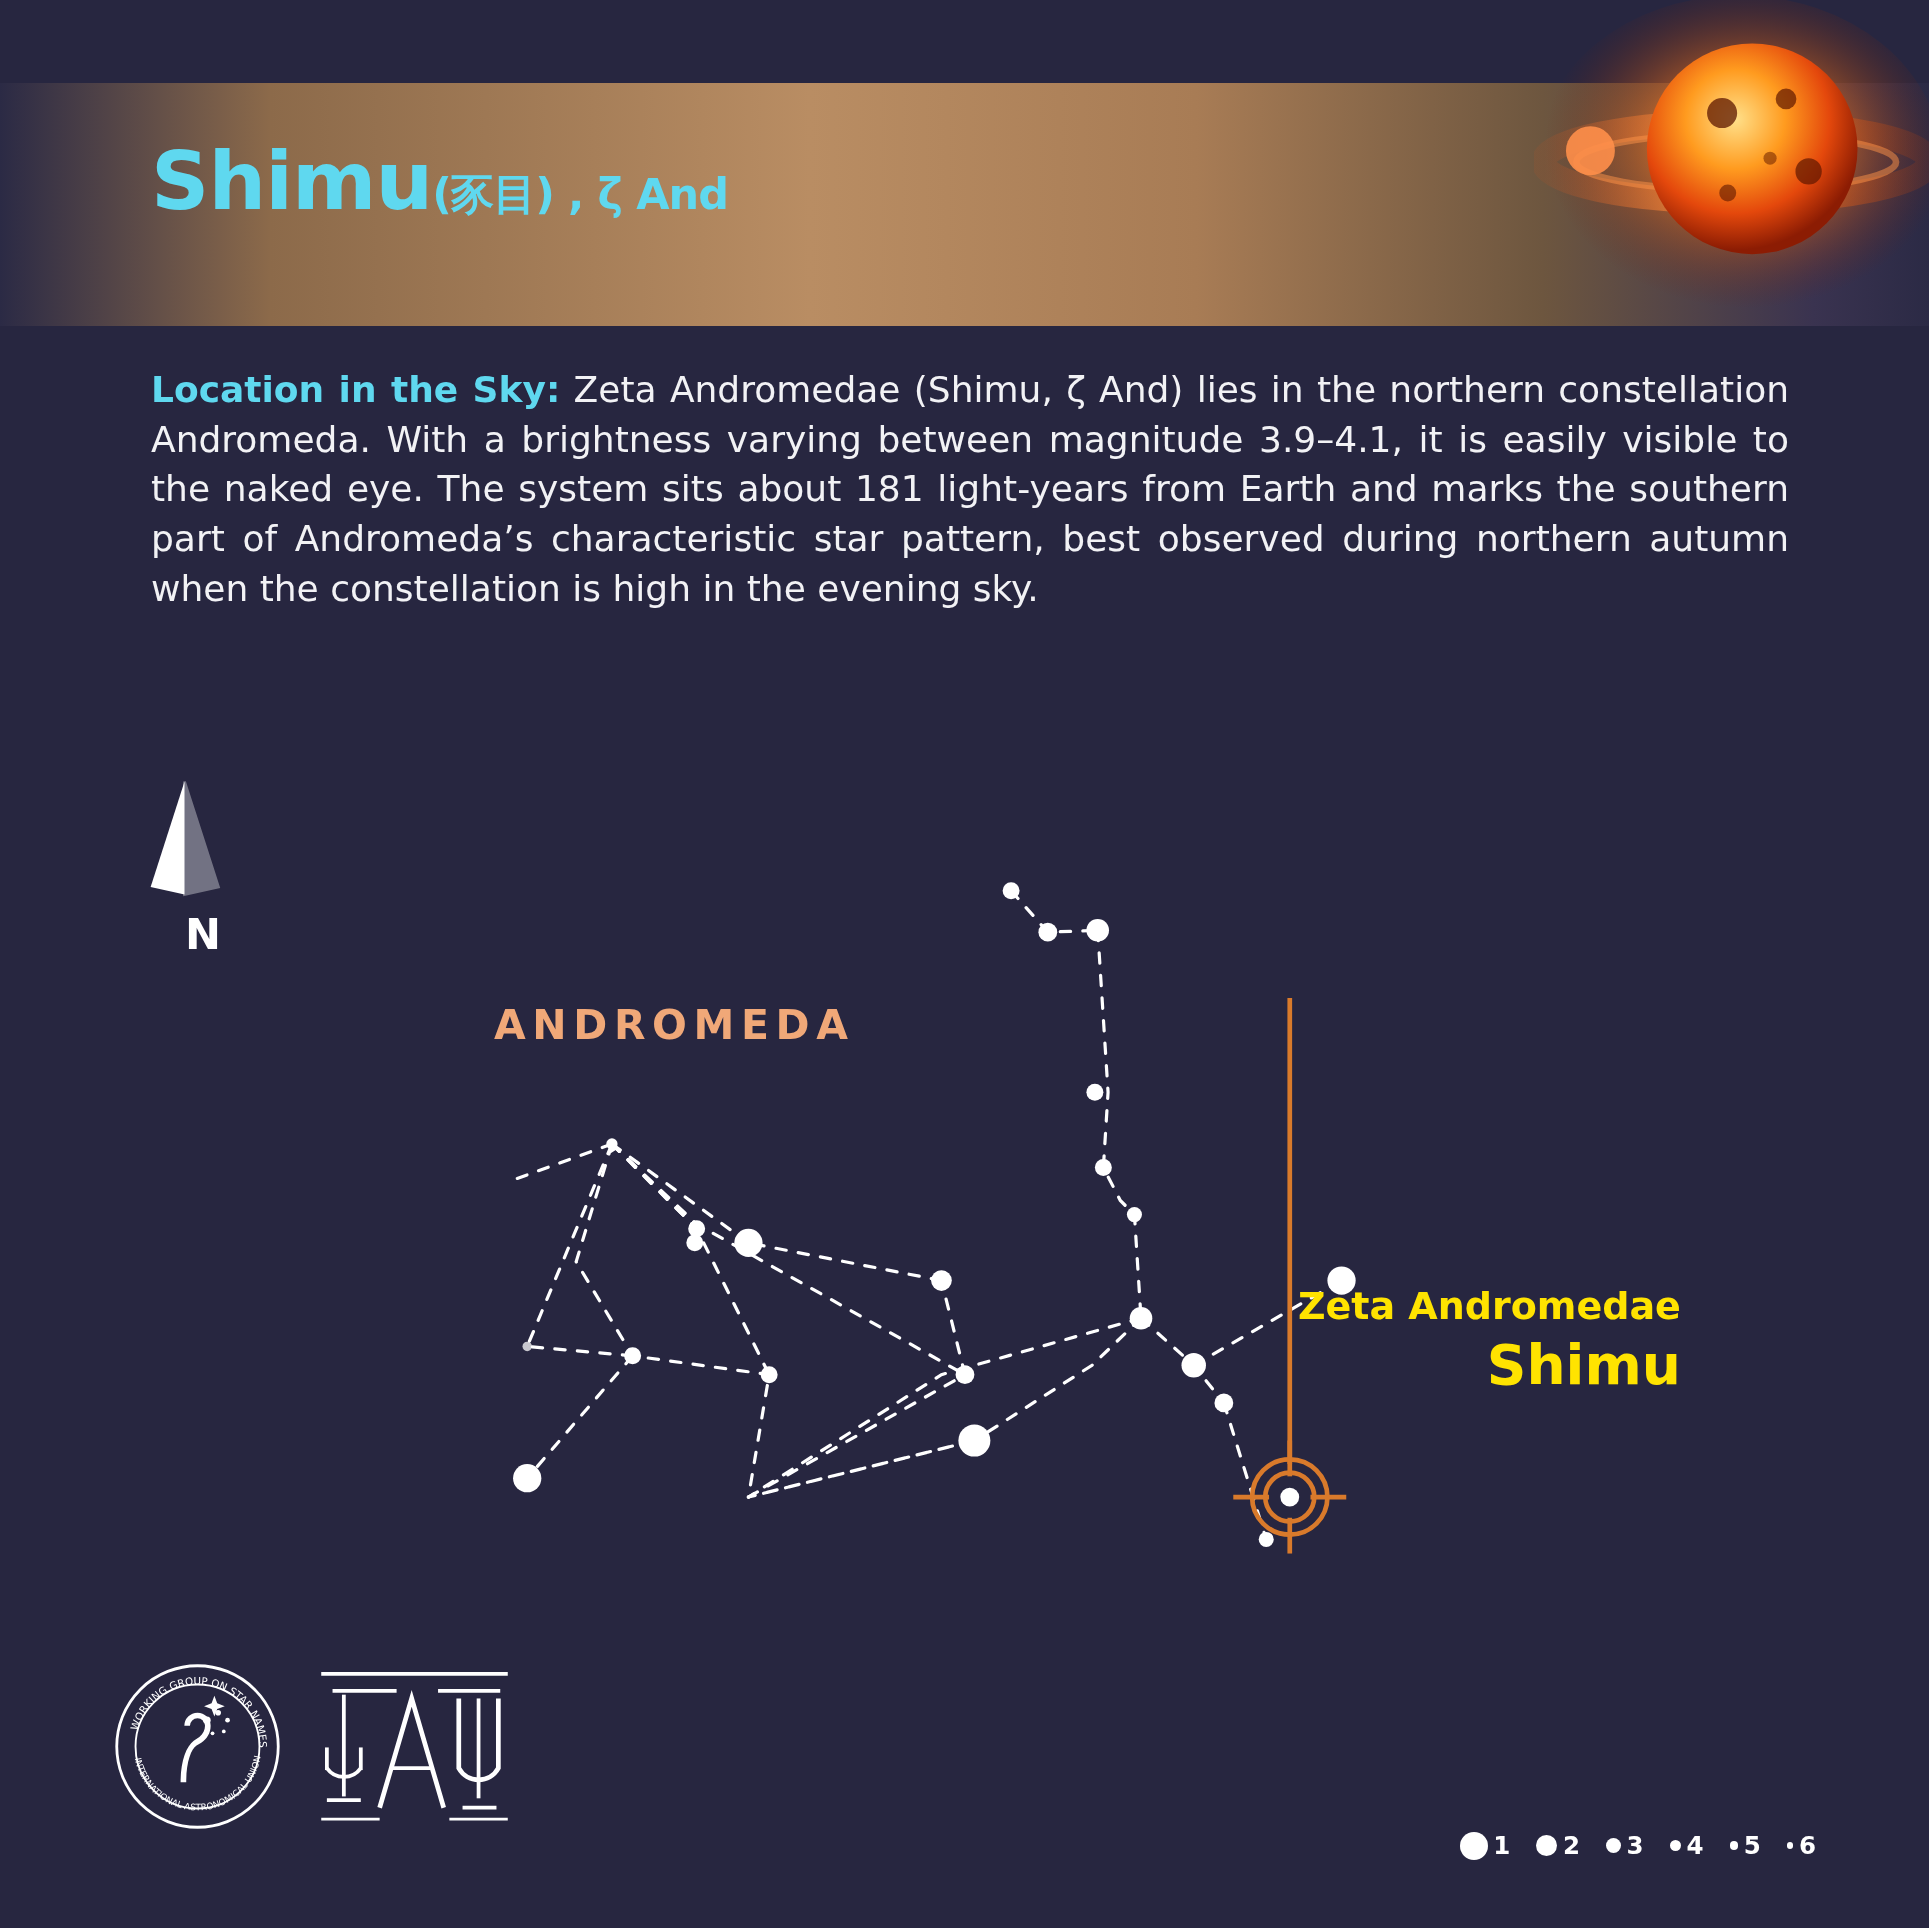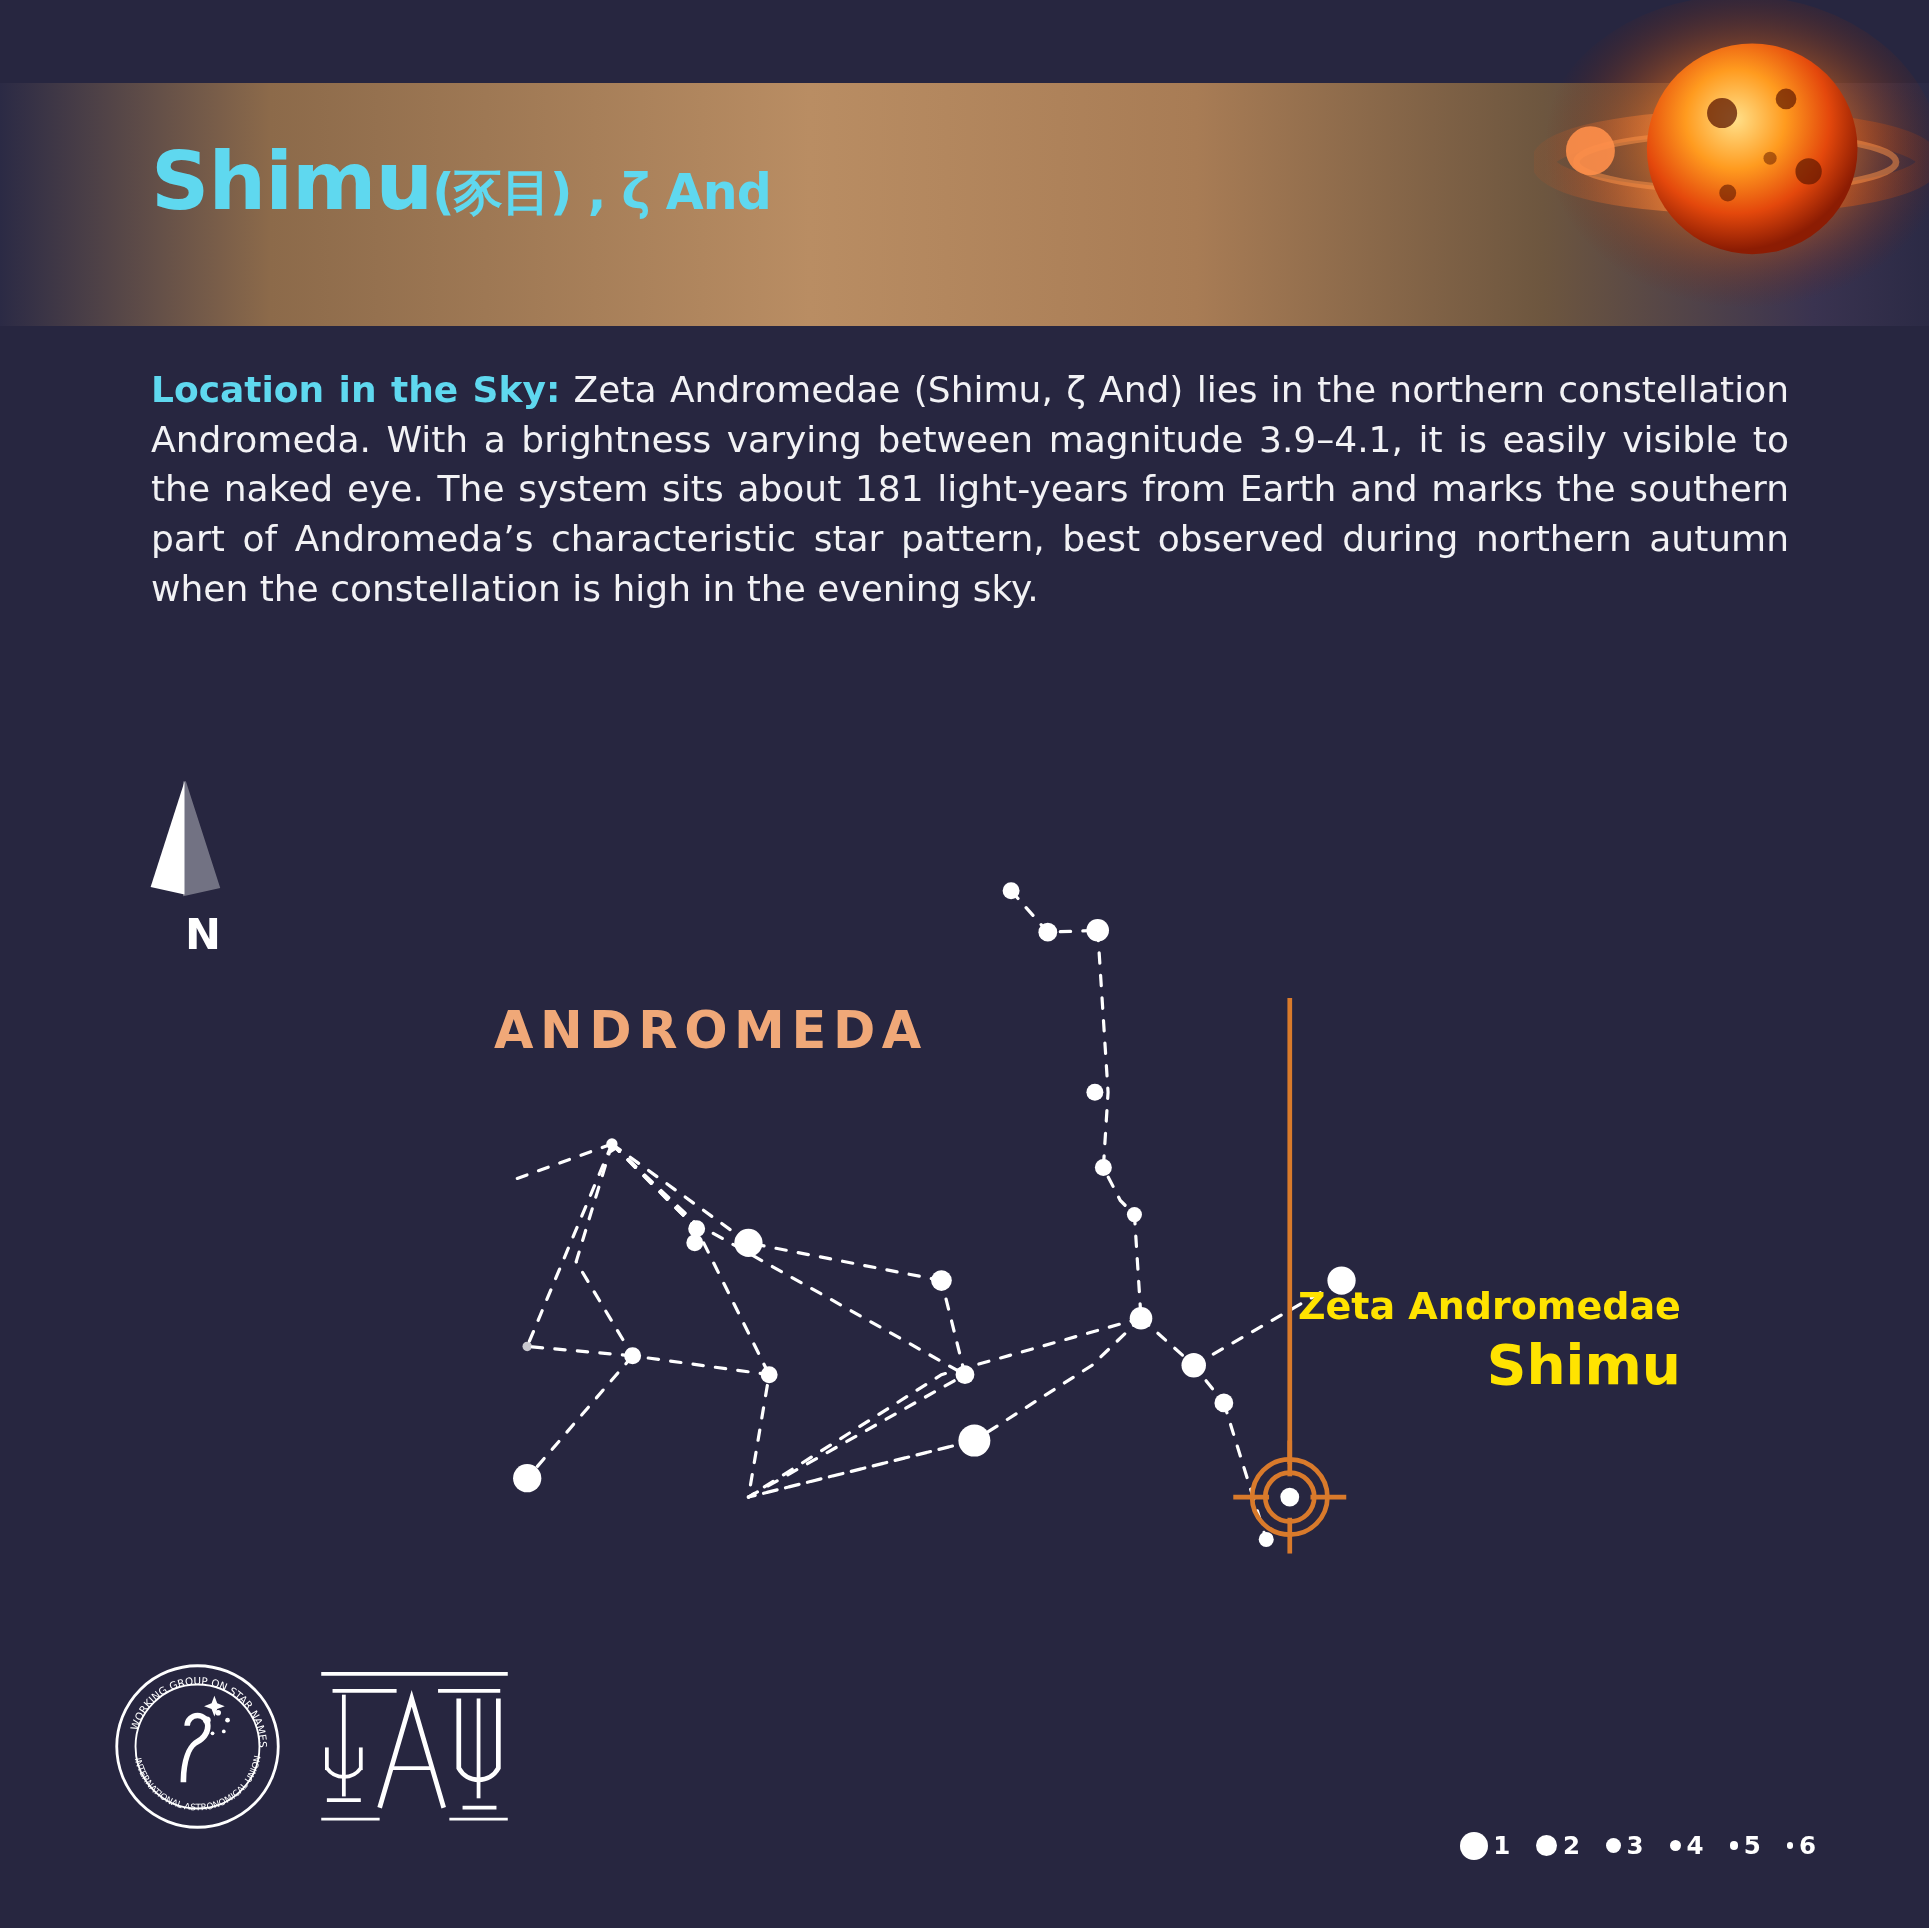--- a/index.html
+++ b/index.html
@@ -30,21 +30,21 @@
     left: 151px;
     top: 141px;
     font-size: 81px;
     font-weight: bold;
     color: #5fd8ef;
     letter-spacing: -0.9px;
     white-space: nowrap;
     line-height: 1;
   }
   .header-title .sub {
-    font-size: 49px;
+    font-size: 43px;
     vertical-align: baseline;
   }
 
   
   .star-art {
     position: absolute;
     right: 0px;
     top: 0px;
     width: 395px;
     height: 339px;
@@ -80,21 +80,21 @@
     left: 185px;
     top: 909px;
     font-size: 43px;
     font-weight: bold;
     color: #ffffff;
   }
   .constellation-name {
     position: absolute;
     left: 494px;
     top: 1001px;
-    font-size: 51px;
+    font-size: 41px;
     font-weight: bold;
     letter-spacing: 6.6px;
     color: #f0a878;
     text-align: center;
   }
   .callout {
     position: absolute;
     left: 1298px;
     top: 1285px;
     line-height: 1.15;

